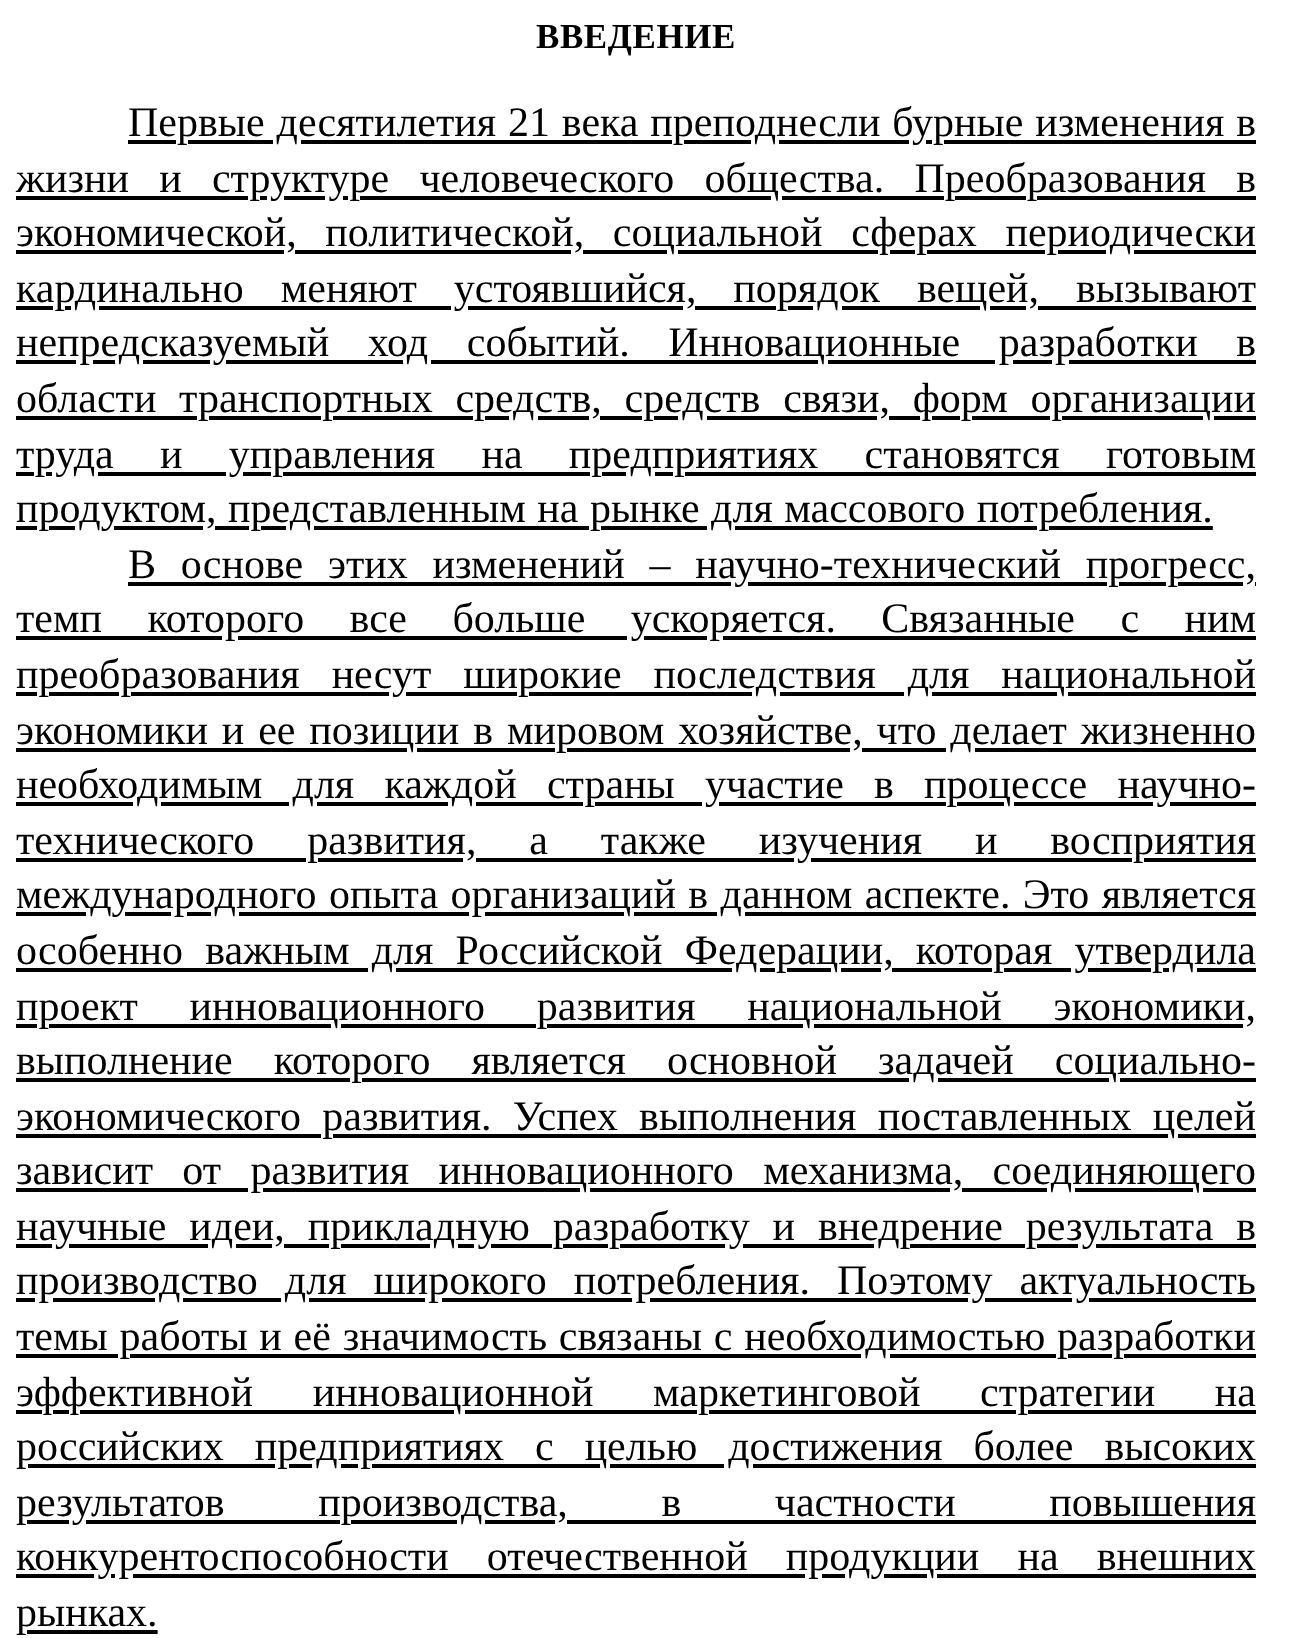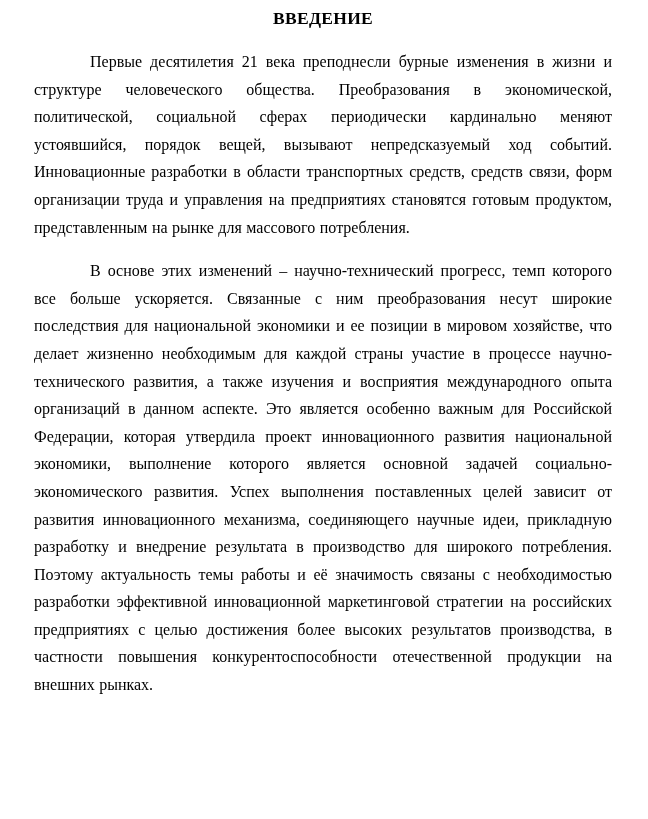--- a/index.html
+++ b/index.html
@@ -11,38 +11,39 @@
     width: 648px;
     height: 819px;
     overflow: hidden;
     font-family: "Liberation Serif", "DejaVu Serif", serif;
     color: #000000;
   }
   .page {
     box-sizing: border-box;
     width: 648px;
     height: 819px;
-    padding: 6px 20px 0 18px;
+    padding: 6px 20px 0 8px;
     background: #ffffff;
   }
   .title {
     margin: 0;
     font-size: 17.5px;
     line-height: 24px;
     font-weight: bold;
     text-align: center;
     letter-spacing: 0.3px;
   }
   .para {
-    margin: 16px;
-    font-size: 16px;
+    margin: 0;
+    font-size: 21px;
     line-height: 27.6px;
     text-align: justify;
     text-indent: 56px;
     word-spacing: 0.5px;
+    text-decoration: underline;
   }
   .para.first {
     margin-top: 18px;
   }
 </style>
 </head>
 <body>
 
 <div class="page">
   <h1 class="title">ВВЕДЕНИЕ</h1>

